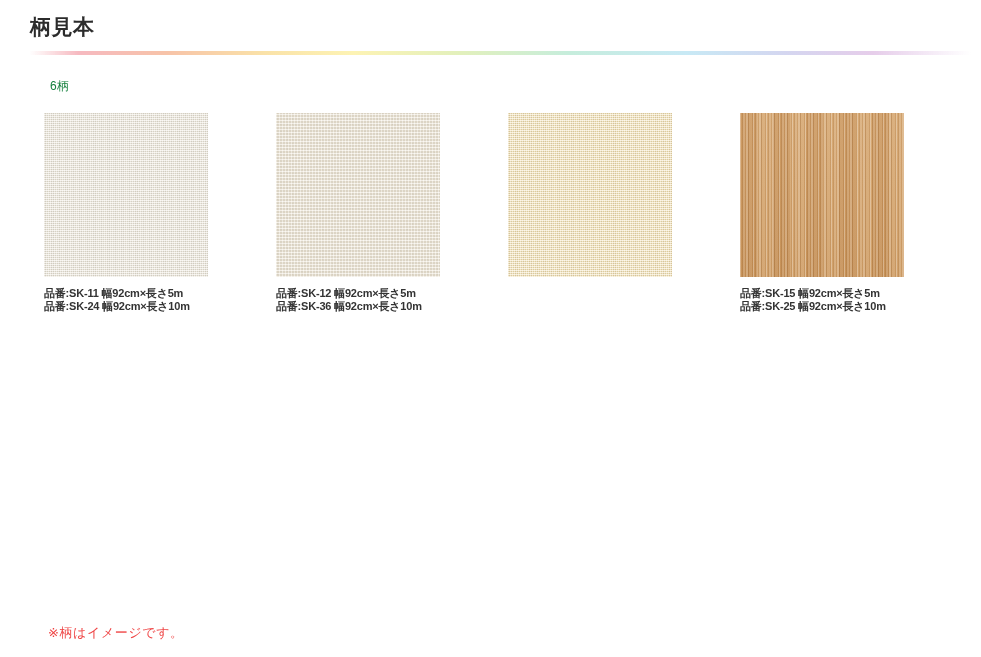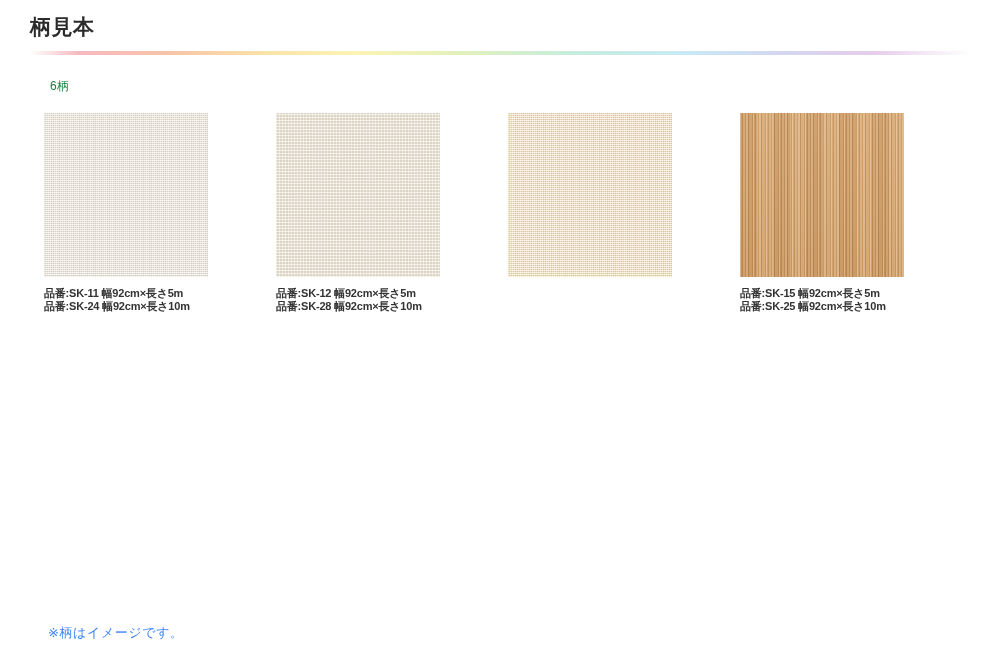--- a/index.html
+++ b/index.html
@@ -172,21 +172,21 @@
       radial-gradient(circle at 65% 75%, rgba(200,160,160,0.08) 0 1px, transparent 1px);
     background-size: auto, auto, 6px 6px, 9px 9px;
   }
 
   
   .footnote {
     position: absolute;
     left: 48px;
     top: 624px;
     font-size: 13px;
-    color: #3b82f6;
+    color: #ef4444;
     letter-spacing: 0.6px;
   }
 </style>
 </head>
 <body>
 
 <div class="page-header">
   <h1 class="page-title">柄見本</h1>
 </div>
 <div class="rainbow-rule"></div>
@@ -202,21 +202,21 @@
         <span>品番:SK-11 幅92cm×長さ5m</span>
         <span>品番:SK-24 幅92cm×長さ10m</span>
       </div>
     </div>
     <div class="swatch-cell">
       <div class="swatch-image">
         <div class="tex tex-weave-coarse" style="--base: #f2ead9;"></div>
       </div>
       <div class="swatch-caption">
         <span>品番:SK-12 幅92cm×長さ5m</span>
-        <span>品番:SK-28 幅92cm×長さ10m</span>
+        <span>品番:SK-36 幅92cm×長さ10m</span>
       </div>
     </div>
     <div class="swatch-cell">
       <div class="swatch-image">
         <div class="tex tex-weave" style="--base: #f6e1ad;"></div>
       </div>
     </div>
     <div class="swatch-cell">
       <div class="swatch-image">
         <div class="tex tex-wood" style="--base: #d09c62;"></div>

